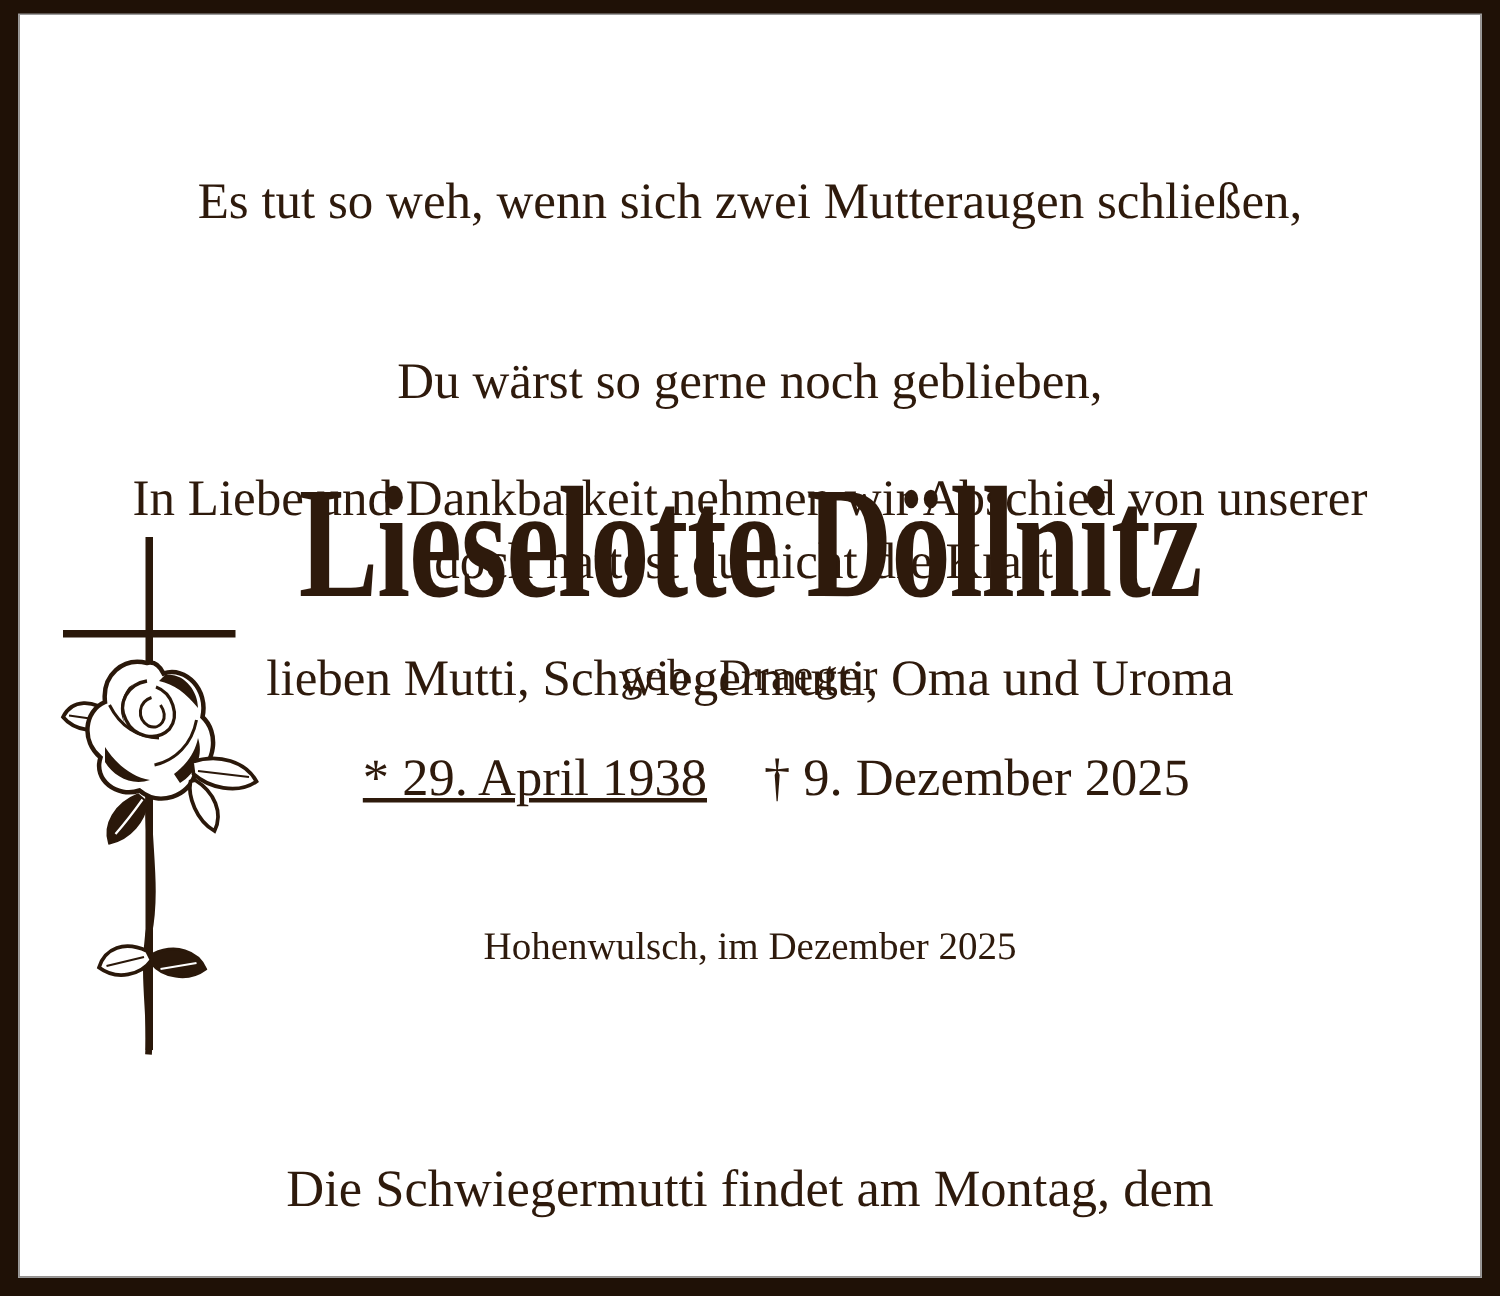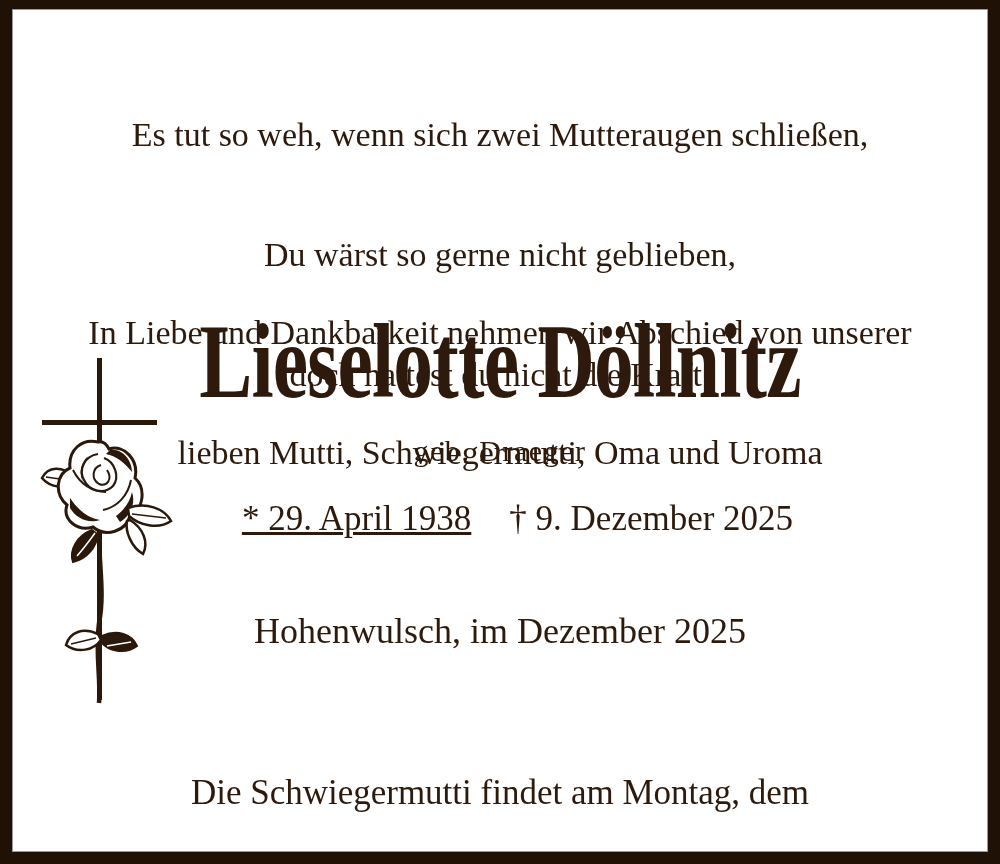--- a/index.html
+++ b/index.html
@@ -31,35 +31,35 @@
     font-weight:bold;
     line-height:1;
     transform:scaleX(0.75);
     transform-origin:50% 50%;
     letter-spacing:-1px;
   }
   .maiden{top:433px;font-size:30px;line-height:36px;letter-spacing:1.5px;}
   .dates{top:456px;font-size:35px;line-height:42px;}
   .dates .birth{margin-right:38px;text-decoration:underline;}
   .mourners{top:539px;font-size:34px;line-height:40px;font-weight:bold;}
-  .placedate{top:611px;font-size:36px;line-height:40px;text-align:center;}
+  .placedate{top:611px;font-size:26px;line-height:40px;text-align:center;}
   .funeral{top:693px;font-size:35px;line-height:40px;}
   .art{
     position:absolute;left:40px;top:358px;width:140px;height:350px;
   }
 </style>
 </head>
 <body>
 
 <div class="page">
   <div class="paper"></div>
 
   <div class="tline poem">
     <div>Es tut so weh, wenn sich zwei Mutteraugen schließen,</div>
-    <div>Du wärst so gerne nicht geblieben,</div>
+    <div>Du wärst so gerne noch geblieben,</div>
     <div>doch hattest du nicht die Kraft.</div>
   </div>
 
   <div class="tline farewell">
     <div>In Liebe und Dankbarkeit nehmen wir Abschied von unserer</div>
     <div>lieben Mutti, Schwiegermutti, Oma und Uroma</div>
   </div>
 
   <div class="tline name">Lieselotte Döllnitz</div>
 

